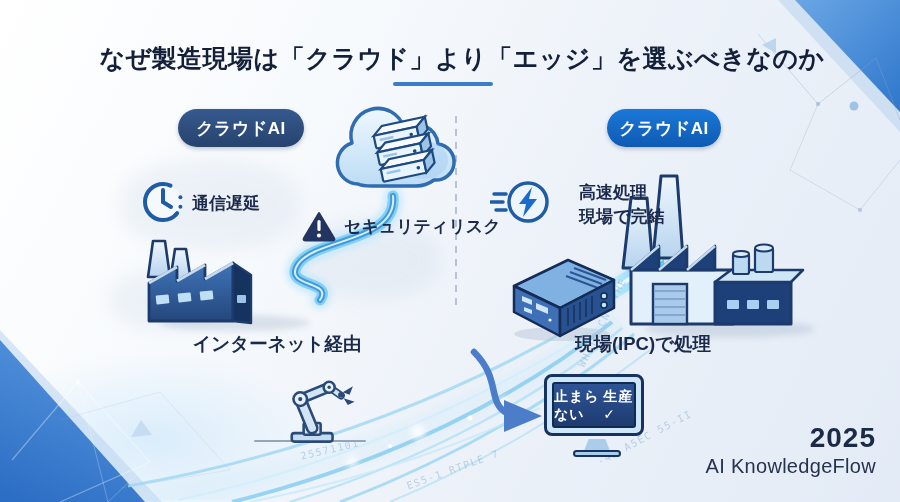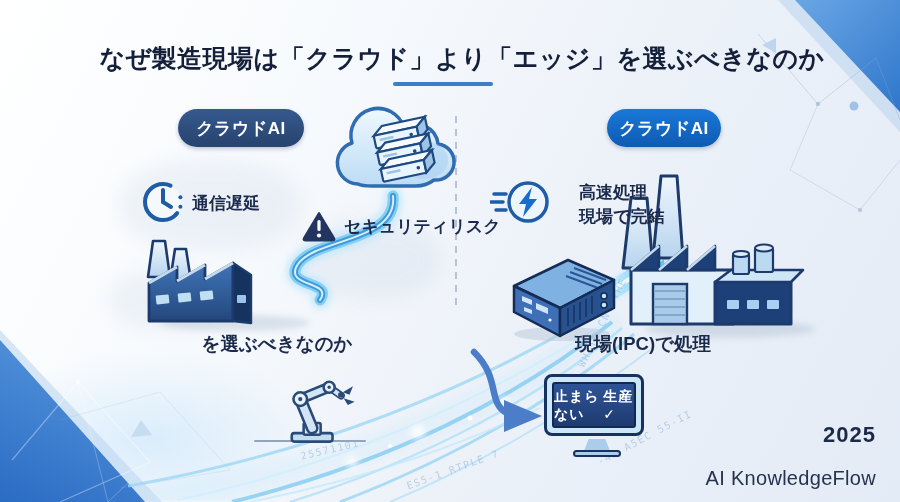--- a/index.html
+++ b/index.html
@@ -50,22 +50,22 @@
   .monitor-screen{position:absolute;left:5px;top:5px;right:5px;bottom:5px;border-radius:3px;
     background:linear-gradient(180deg,#2e5496,#1f3b70);border:2px solid #102a50;
     display:flex;flex-direction:row;align-items:center;justify-content:center;
     color:#fff;font-weight:800;font-size:14px;line-height:1.3;letter-spacing:1px;}
   .monitor-neck{position:absolute;left:584px;top:439px;width:26px;height:12px;background:#a9cdea;
     clip-path:polygon(18% 0,82% 0,100% 100%,0 100%);z-index:6;}
   .monitor-base{position:absolute;left:573px;top:450px;width:48px;height:7px;background:#a9cdea;
     border:2px solid #16335f;border-radius:4px;z-index:6;}
   
   .footer{position:absolute;right:24px;top:424px;text-align:right;z-index:7;}
-  .footer-year{font-size:22px;font-weight:600;color:#1d2a47;letter-spacing:1px;line-height:1;}
-  .footer-brand{font-size:20px;font-weight:500;color:#26334f;margin-top:21px;letter-spacing:.3px;}
+  .footer-year{font-size:28px;font-weight:600;color:#1d2a47;letter-spacing:1px;line-height:1;}
+  .footer-brand{font-size:20px;font-weight:500;color:#26334f;margin-top:3px;letter-spacing:.3px;}
   
   .icon-abs{position:absolute;z-index:5;}
   .flows{position:absolute;left:0;top:0;z-index:2;pointer-events:none;}
   .mesh{position:absolute;left:0;top:0;z-index:1;pointer-events:none;}
   .stream-text{position:absolute;z-index:3;font-family:"DejaVu Sans Mono","Liberation Mono",monospace;
     font-size:10px;color:#86aed2;opacity:.5;letter-spacing:1.5px;white-space:nowrap;}
   .ground-line{position:absolute;left:254px;top:440px;width:112px;height:2px;background:#93a5ba;border-radius:1px;z-index:4;}
   .shadow-ellipse{position:absolute;background:#8fa3bb;opacity:.28;border-radius:50%;filter:blur(3px);z-index:1;}
 </style>
 </head>
@@ -234,21 +234,21 @@
     <path d="M6 88 L6 50 L34 34 L34 48 L62 32 L62 46 L90 30 L90 88 Z" fill="url(#bodyG)" stroke="#1c3a6b" stroke-width="2.8" stroke-linejoin="round"></path>
     <path d="M90 30 L108 42 L108 90 L90 88 Z" fill="#16325f" stroke="#1c3a6b" stroke-width="2.4" stroke-linejoin="round"></path>
     <path d="M6 50 L34 34" stroke="#d8ecfa" stroke-width="3" opacity=".9"></path>
     <path d="M34 48 L62 32" stroke="#d8ecfa" stroke-width="3" opacity=".9"></path>
     <path d="M62 46 L90 30" stroke="#d8ecfa" stroke-width="3" opacity=".9"></path>
     <rect x="13" y="62" width="13" height="9" rx="1" fill="#bfe0f4" transform="rotate(-6 19 66)"></rect>
     <rect x="35" y="60" width="13" height="9" rx="1" fill="#bfe0f4" transform="rotate(-6 41 64)"></rect>
     <rect x="57" y="58" width="13" height="9" rx="1" fill="#bfe0f4" transform="rotate(-6 63 62)"></rect>
     <rect x="94" y="62" width="9" height="8" rx="1" fill="#9cc4e8"></rect>
   </svg>
-  <div class="caption caption-left" style="z-index:6;">を選ぶべきなのか</div>
+  <div class="caption caption-left" style="z-index:6;">インターネット経由</div>
 
   <div class="badge badge-edge">
     <span>クラウドAI</span>
   </div>
 
   <svg class="icon-abs" style="left:490px;top:176px;" width="64" height="52" viewBox="0 0 64 52">
     <circle cx="38" cy="26" r="19" fill="#eef6fd" stroke="#1e5ca6" stroke-width="3.5"></circle>
     <polygon points="42,11 29,28 36,28 33,41 47,23 39,23" fill="#1a6bd0"></polygon>
     <path d="M4 18 L16 18" stroke="#1e5ca6" stroke-width="3.5" stroke-linecap="round"></path>
     <path d="M1 26 L13 26" stroke="#1e5ca6" stroke-width="3.5" stroke-linecap="round"></path>

